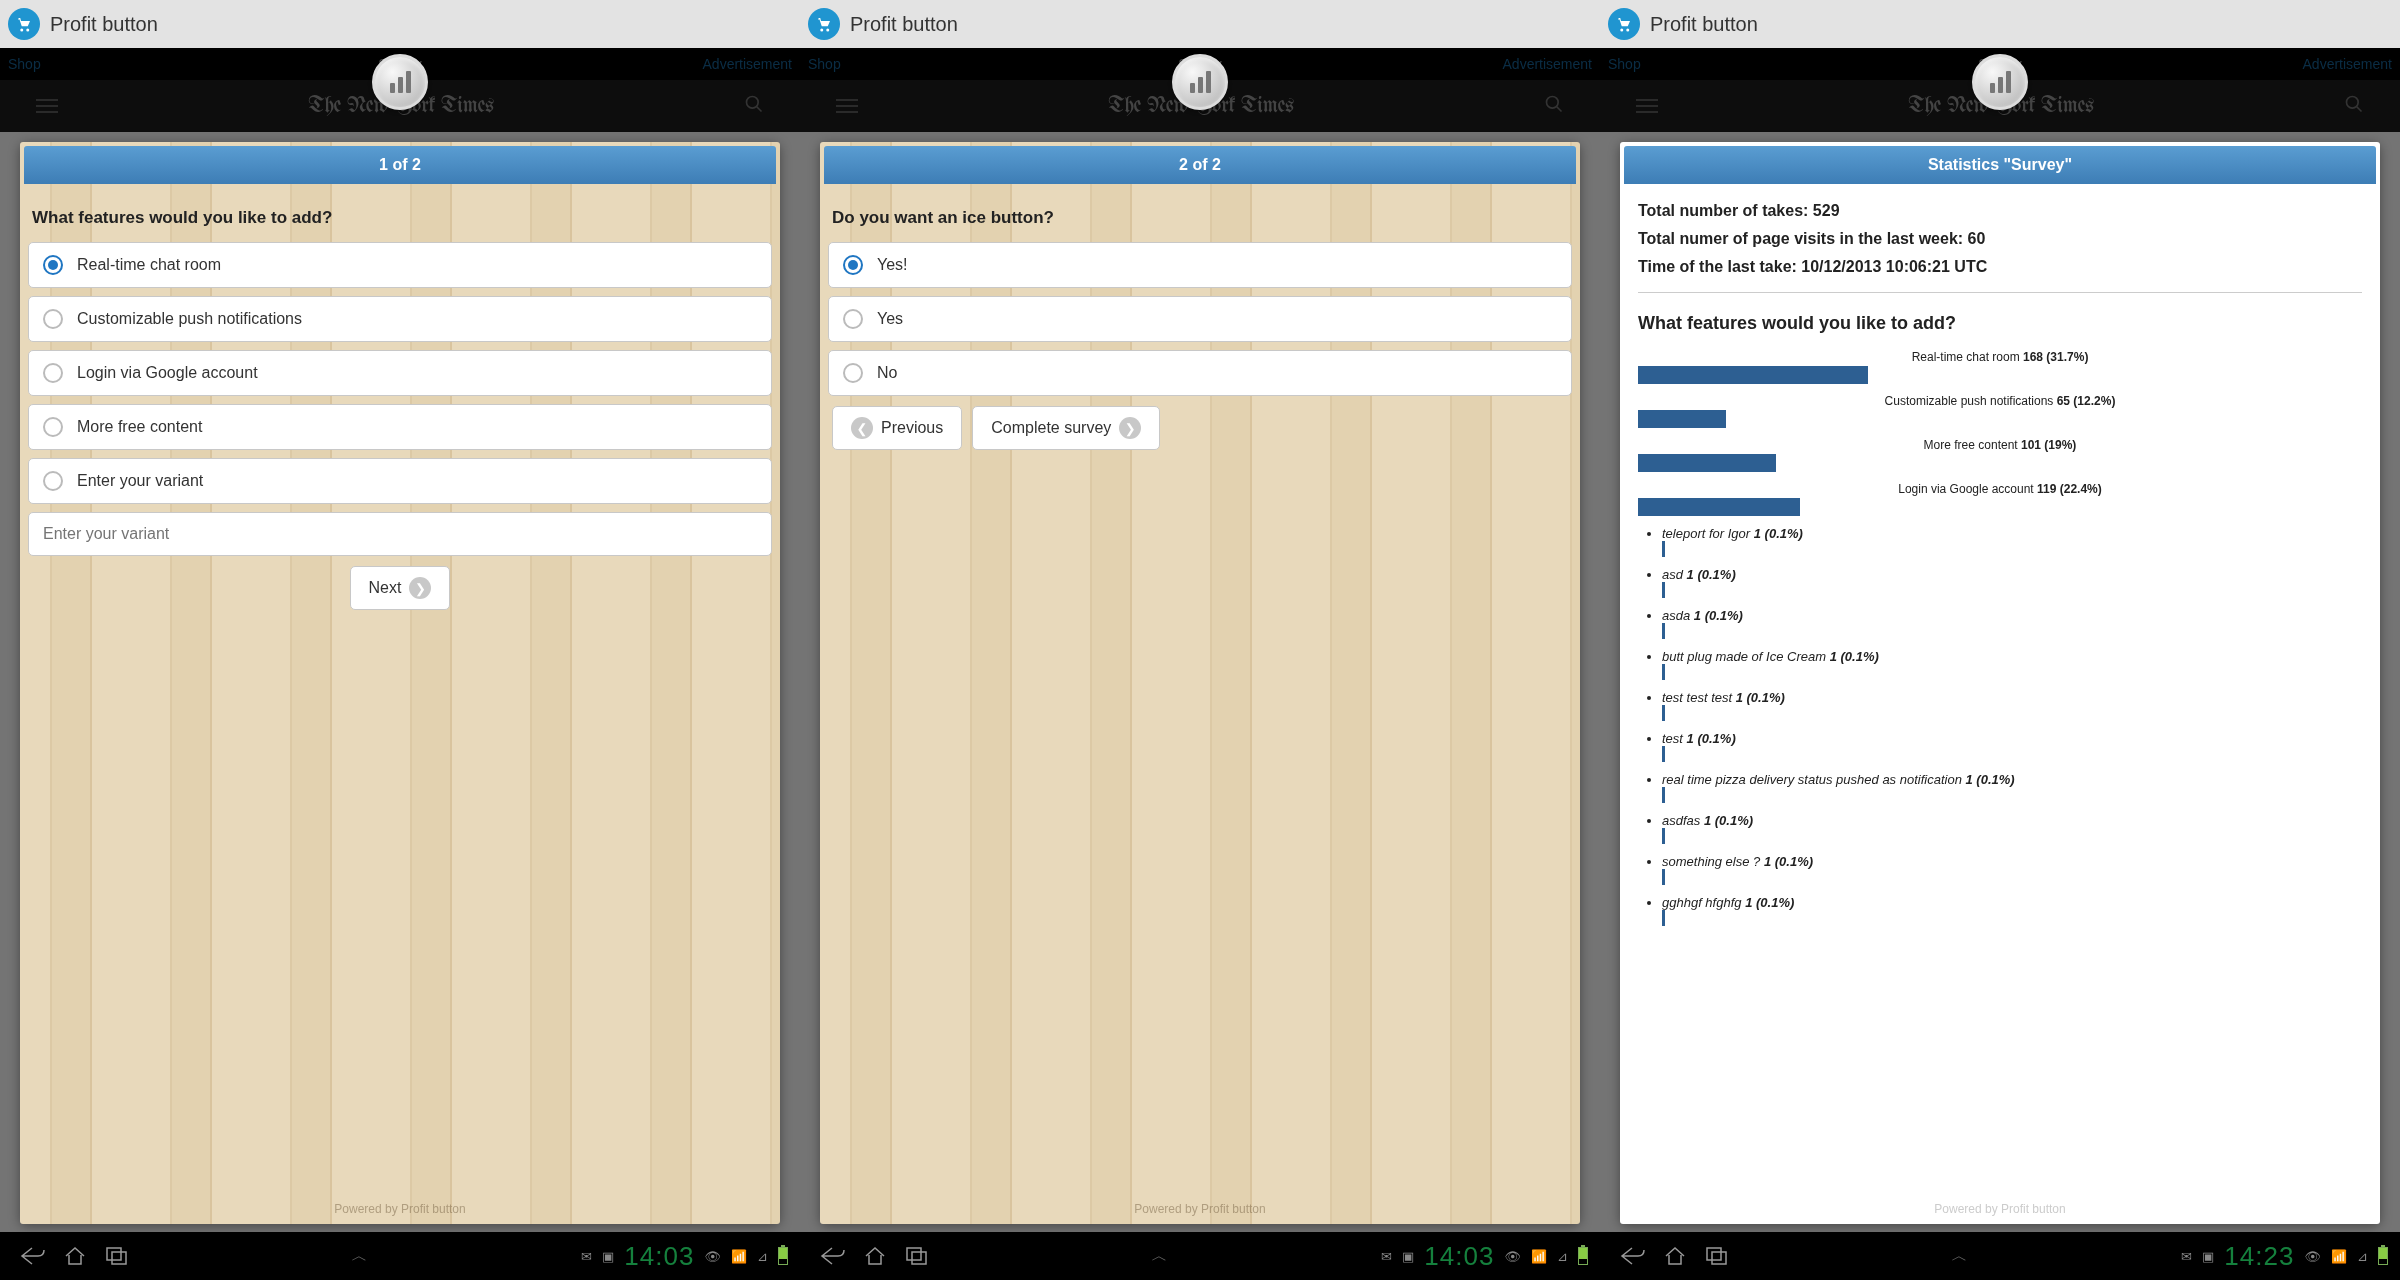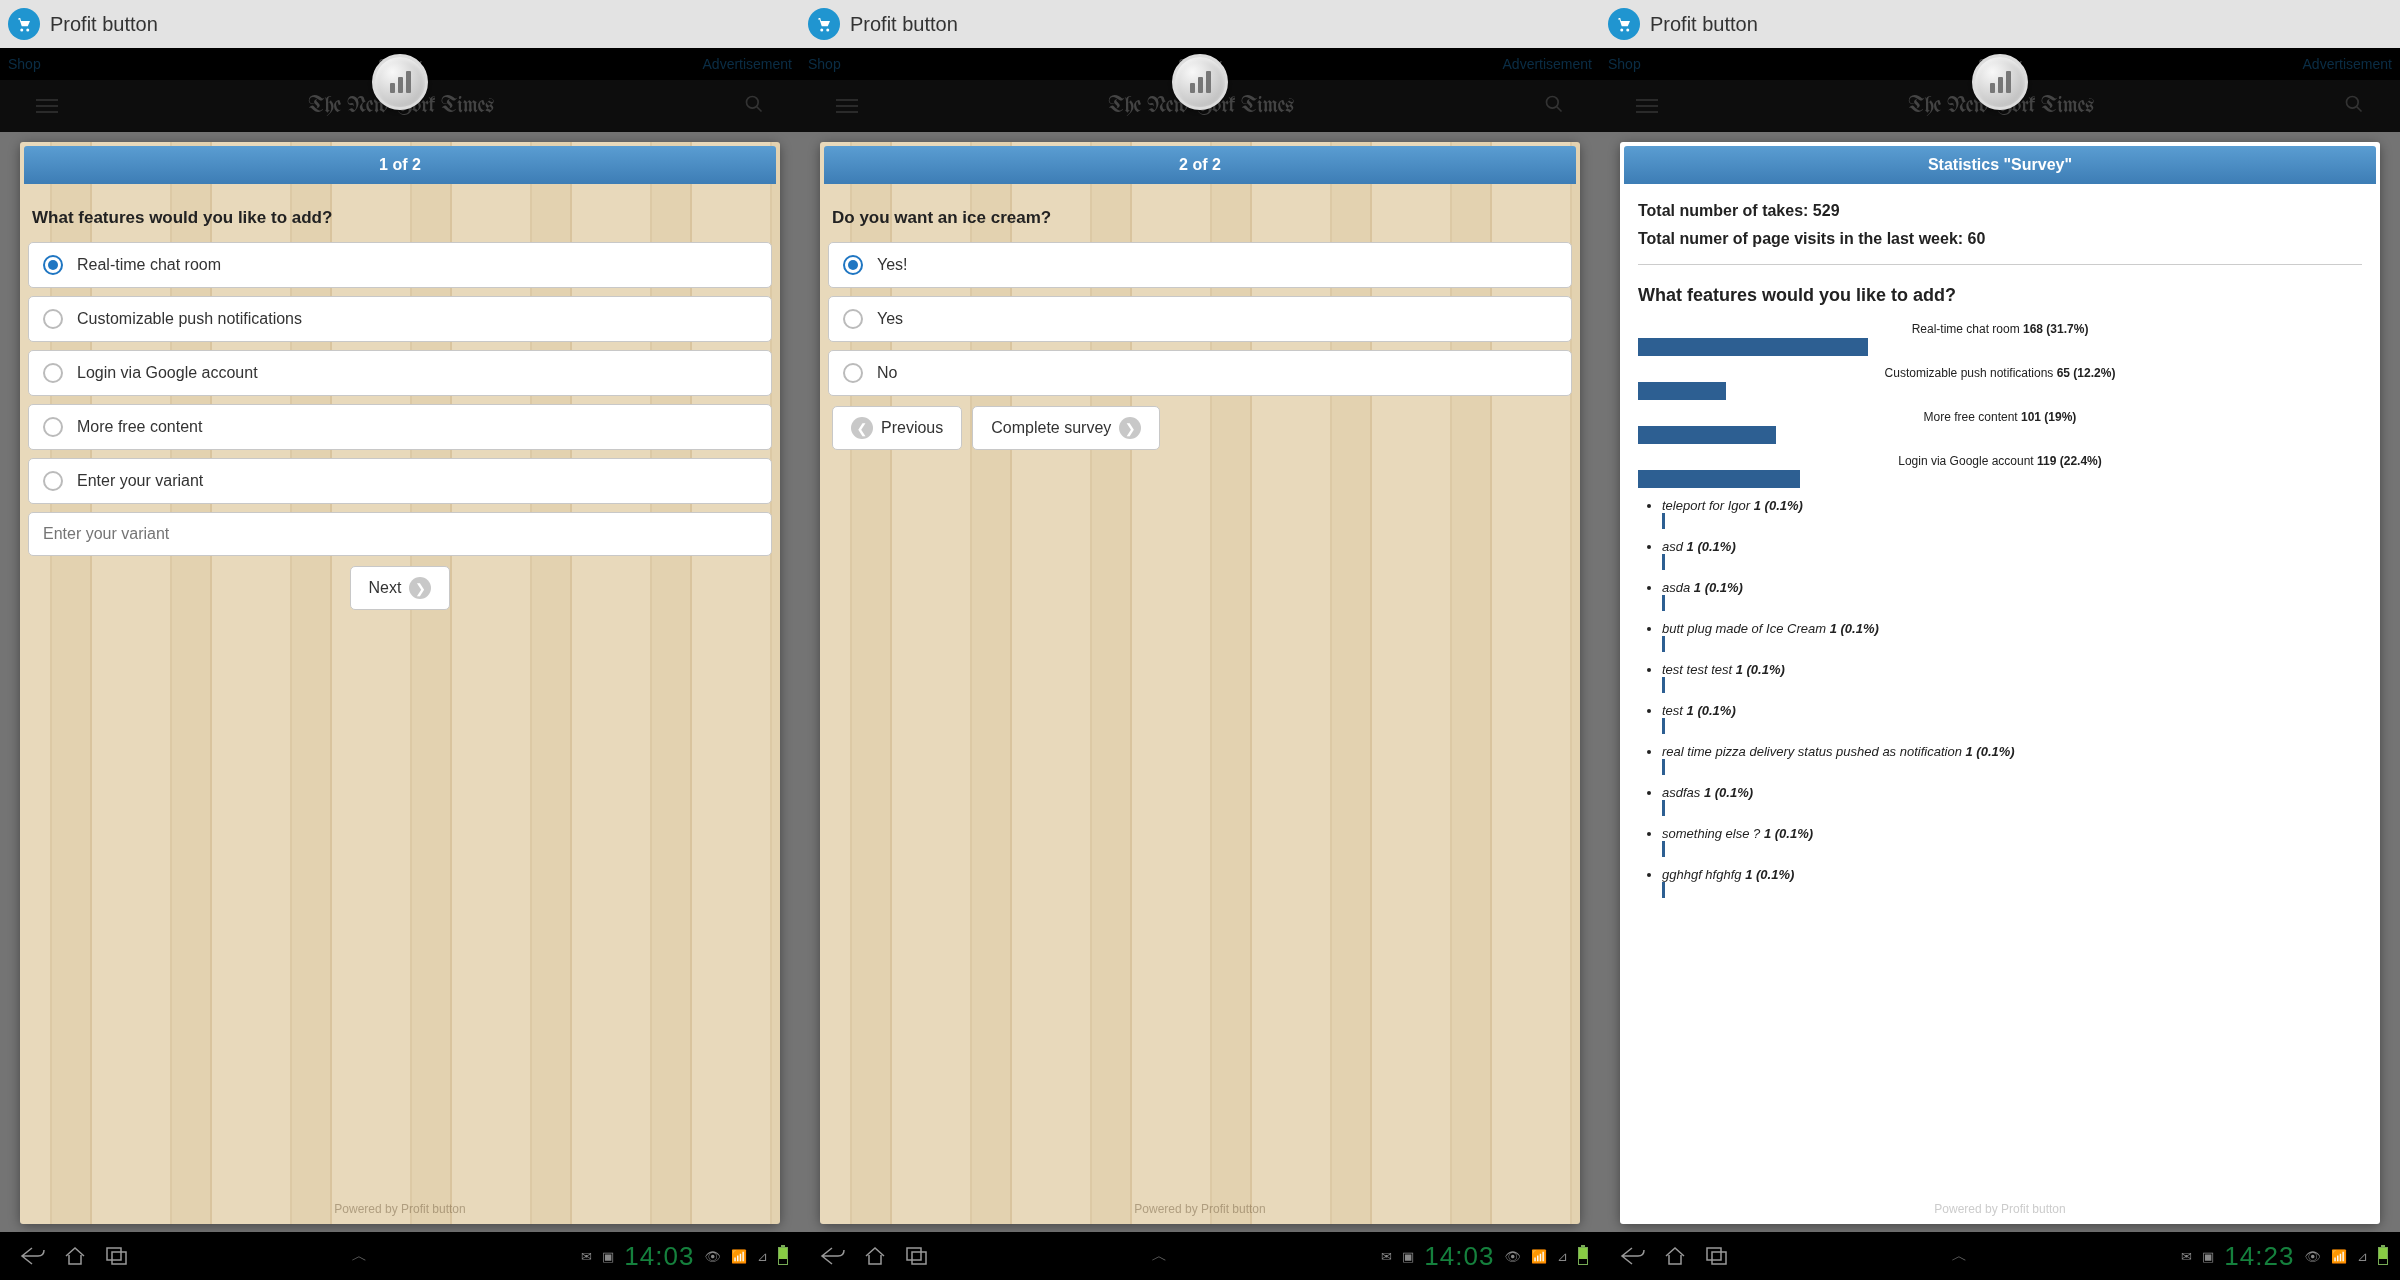--- a/index.html
+++ b/index.html
@@ -362,21 +362,21 @@
         <span style="height:10px"></span>
         <span style="height:16px"></span>
         <span style="height:22px"></span>
       </div>
     </div>
 
   <div class="modal">
     <div class="modal-inner">
       <div class="pager">2 of 2</div>
       <div class="q-block">
-        <div class="q-title">Do you want an ice cream?</div>
+        <div class="q-title">Do you want an ice button?</div>
         <div class="option">
             <span class="radio checked"></span>
             <span>Yes!</span>
           </div>
         <div class="option">
             <span class="radio"></span>
             <span>Yes</span>
           </div>
         <div class="option">
             <span class="radio"></span>
@@ -466,20 +466,23 @@
 
   <div class="modal stats">
     <div class="modal-inner">
       <div class="pager">Statistics "Survey"</div>
       <div class="stats-body">
         <div class="stats-line">
           <b><span>Total number of takes:</span> <span>529</span></b>
         </div>
         <div class="stats-line">
           <b><span>Total numer of page visits in the last week:</span> <span>60</span></b>
+        </div>
+        <div class="stats-line">
+          <b><span>Time of the last take:</span> <span>10/12/2013 10:06:21 UTC</span></b>
         </div>
         <hr>
         <div class="stat-q">What features would you like to add?</div>
         <div id="bars-container">
             <div class="bar-item">
               <div class="bar-label">Real-time chat room <b>168 (31.7%)</b></div>
               <div class="bar-fill" style="width:31.7%"></div>
             </div>
             <div class="bar-item">
               <div class="bar-label">Customizable push notifications <b>65 (12.2%)</b></div>

